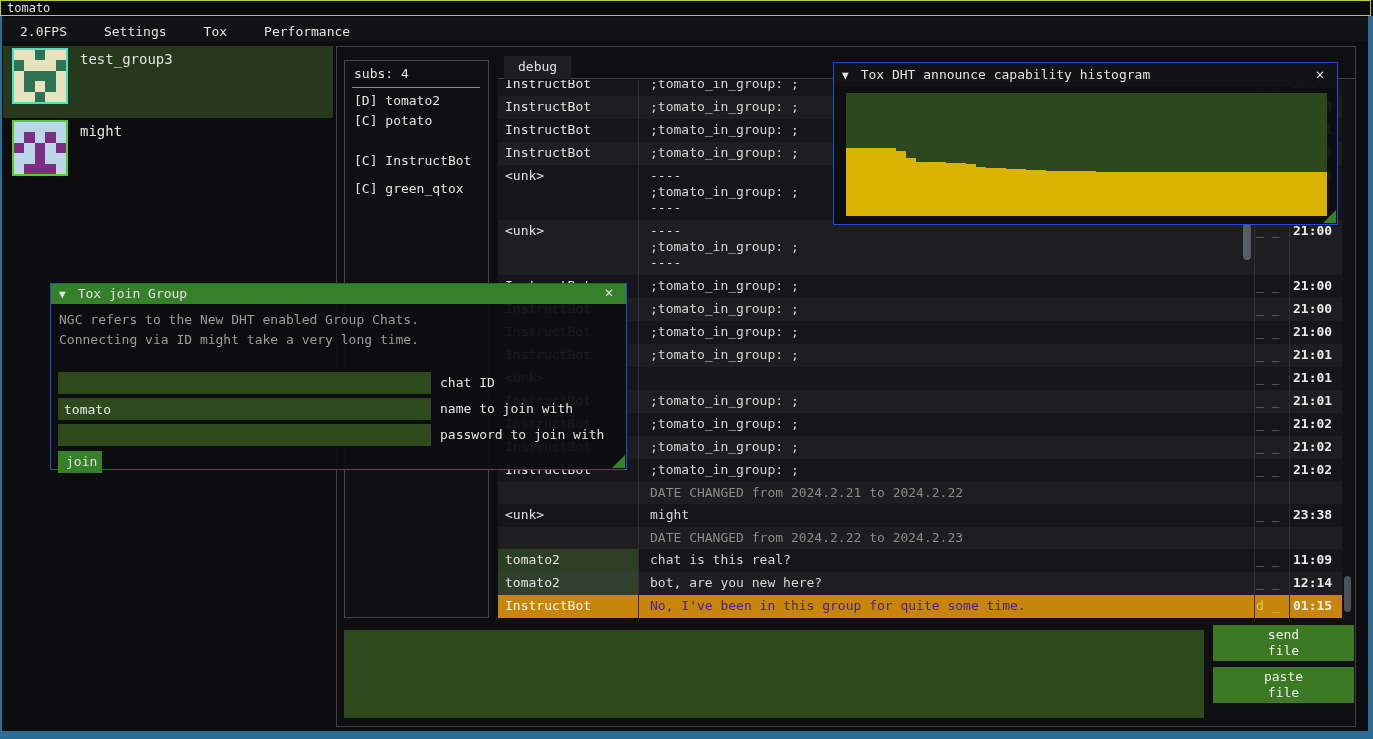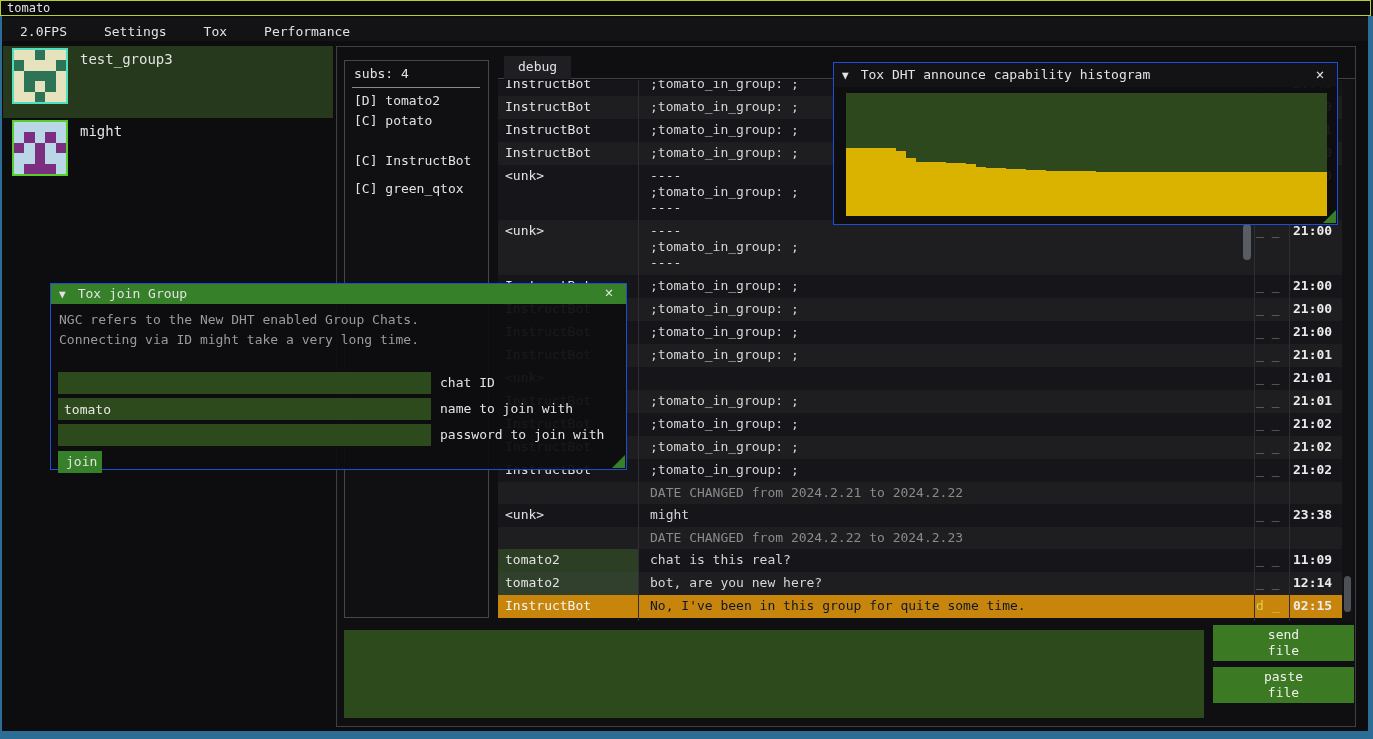--- a/index.html
+++ b/index.html
@@ -296,23 +296,23 @@
             <div class="c-time">11:09</div>
           </div>
           <div class="mrow" style="height: 23px; background: rgb(30, 30, 33);">
             <div class="c-name" style="background: rgb(48, 64, 44);">tomato2</div>
             <div class="c-msg">bot, are you new here?</div>
             <div class="c-flags">_ _</div>
             <div class="c-time">12:14</div>
           </div>
           <div class="mrow" style="height: 23px; background: rgb(199, 134, 11);">
             <div class="c-name" style="color: rgb(244, 244, 244);">InstructBot</div>
-            <div class="c-msg" style="color: #0f172a;">No, I've been in this group for quite some time.</div>
+            <div class="c-msg" style="color: #4c1d95;">No, I've been in this group for quite some time.</div>
             <div class="c-flags" style="color: rgb(216, 208, 74);">d _</div>
-            <div class="c-time">02:15</div>
+            <div class="c-time">01:15</div>
           </div>
         </div>
       <div class="col-line" style="left:140px;"></div>
       <div class="col-line" style="left:756px;"></div>
       <div class="col-line" style="left:791px;"></div>
       <div class="scroll-thumb" style="left:745px;top:144px;width:8px;height:36px;background:#585d63;"></div>
     </div>
     <div class="scroll-track" style="left:1005px;top:33px;width:11px;height:541px;">
       <div class="scroll-thumb" style="left:2px;top:496px;width:7px;height:36px;"></div>
     </div>

